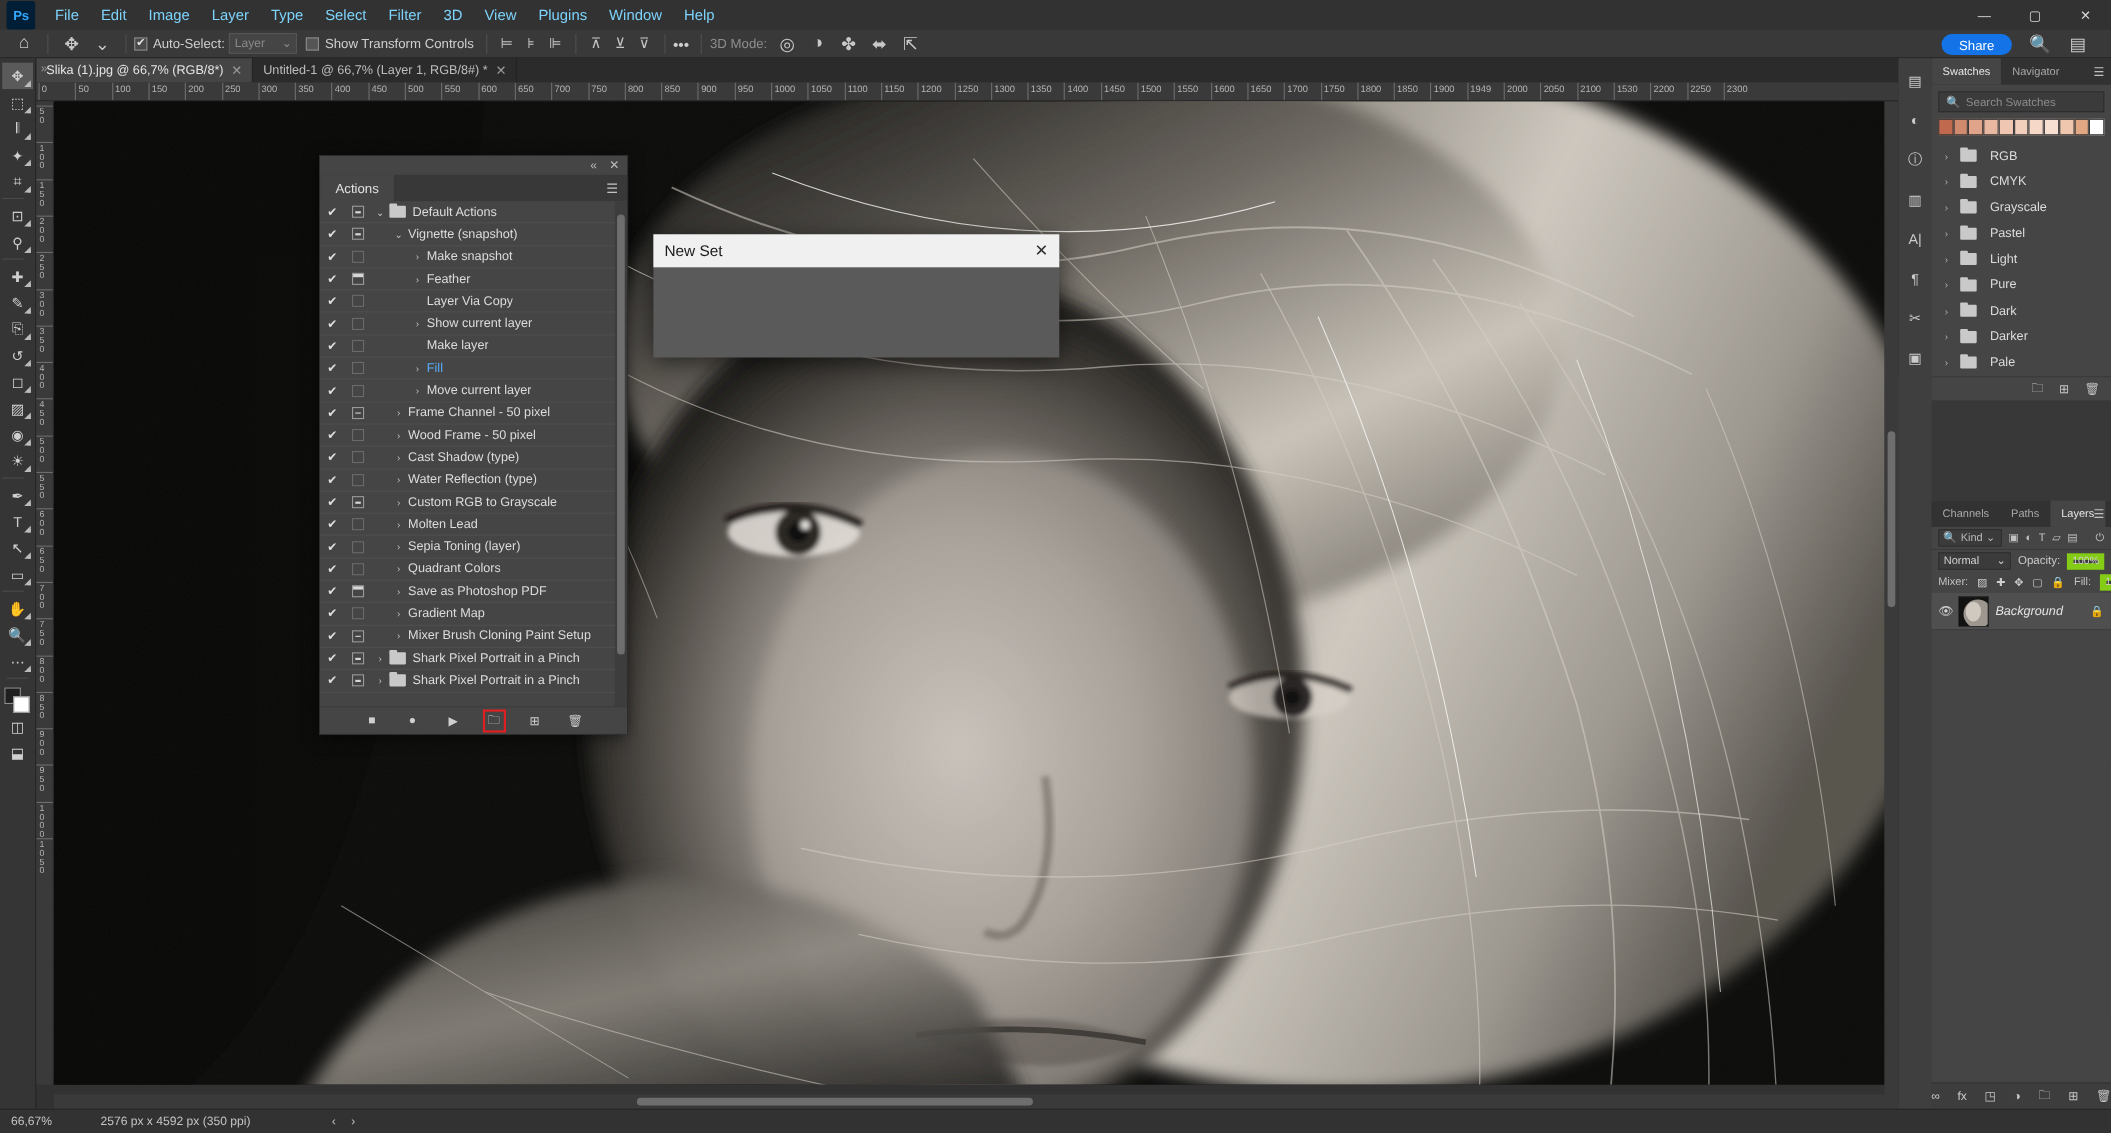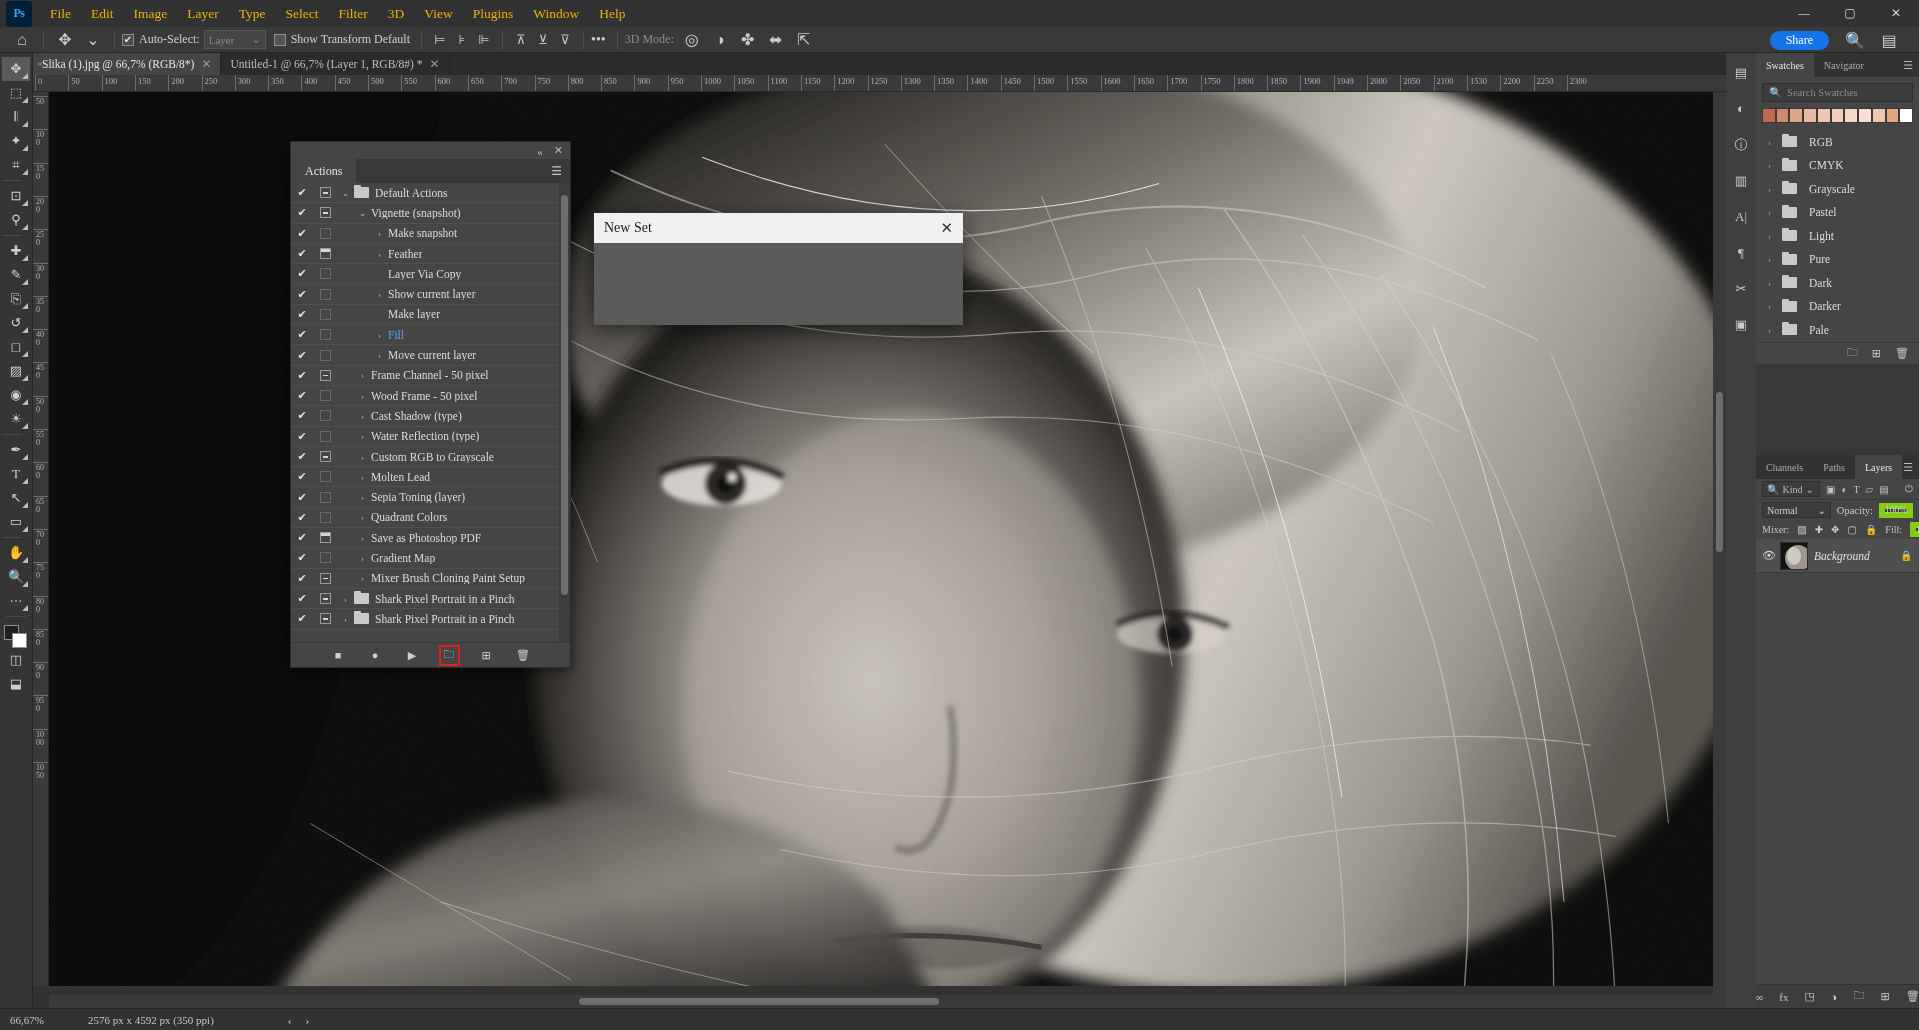--- a/index.html
+++ b/index.html
@@ -3,35 +3,35 @@
 <meta charset="utf-8">
 <style>
   * { box-sizing: border-box; margin: 0; padding: 0; }
   html, body {
     width: 1919px; height: 1030px;
     background: #1e1e1e;
     font-family: "Liberation Sans", sans-serif;
     overflow: hidden;
     -webkit-font-smoothing: antialiased;
   }
-  #app { position: relative; width: 1919px; height: 1030px; background: #323232; font-family: Liberation Serif, serif; }
+  #app { position: relative; width: 1919px; height: 1030px; background: #323232; }
 
   
   .menubar {
     position: absolute; top: 0; left: 0; width: 1919px; height: 27px;
     background: #323232; display: flex; align-items: center;
   }
   .ps-logo {
     width: 26px; height: 26px; margin-left: 6px; margin-right: 8px;
     background: #001e36; border-radius: 3px; color: #31a8ff;
     font-size: 12px; font-weight: bold; display: flex;
     align-items: center; justify-content: center; letter-spacing: -0.5px;
   }
   .menu-item {
-    color: #eab308; font-size: 13.5px; padding: 4px 10px; cursor: default;
+    color: #7dd3fc; font-size: 13.5px; padding: 4px 10px; cursor: default;
     white-space: nowrap;
   }
   .win-ctrls { position: absolute; right: 0; top: 0; display: flex; height: 27px; }
   .win-btn { width: 46px; height: 27px; display: flex; align-items: center;
     justify-content: center; color: #d8d8d8; font-size: 12px; }
 
   
   .optionsbar {
     position: absolute; top: 27px; left: 0; width: 1919px; height: 26px;
     background: #393939; border-bottom: 1px solid #252525;
@@ -376,21 +376,21 @@
     <div class="ob-icon">✥</div>
     <div class="ob-icon">⌄</div>
     <div class="ob-sep"></div>
     <div class="ob-check on"></div>
     <div class="ob-label">Auto-Select:</div>
     <div class="ob-select">
       <span>Layer</span>
       <span>⌄</span>
     </div>
     <div class="ob-check"></div>
-    <div class="ob-label">Show Transform Default</div>
+    <div class="ob-label">Show Transform Controls</div>
     <div class="ob-sep"></div>
     <div class="align-ico">⊨</div>
     <div class="align-ico">⊧</div>
     <div class="align-ico">⊫</div>
     <div class="ob-sep"></div>
     <div class="align-ico">⊼</div>
     <div class="align-ico">⊻</div>
     <div class="align-ico">⊽</div>
     <div class="ob-sep"></div>
     <div class="ob-label" style="font-size:14px">•••</div>

